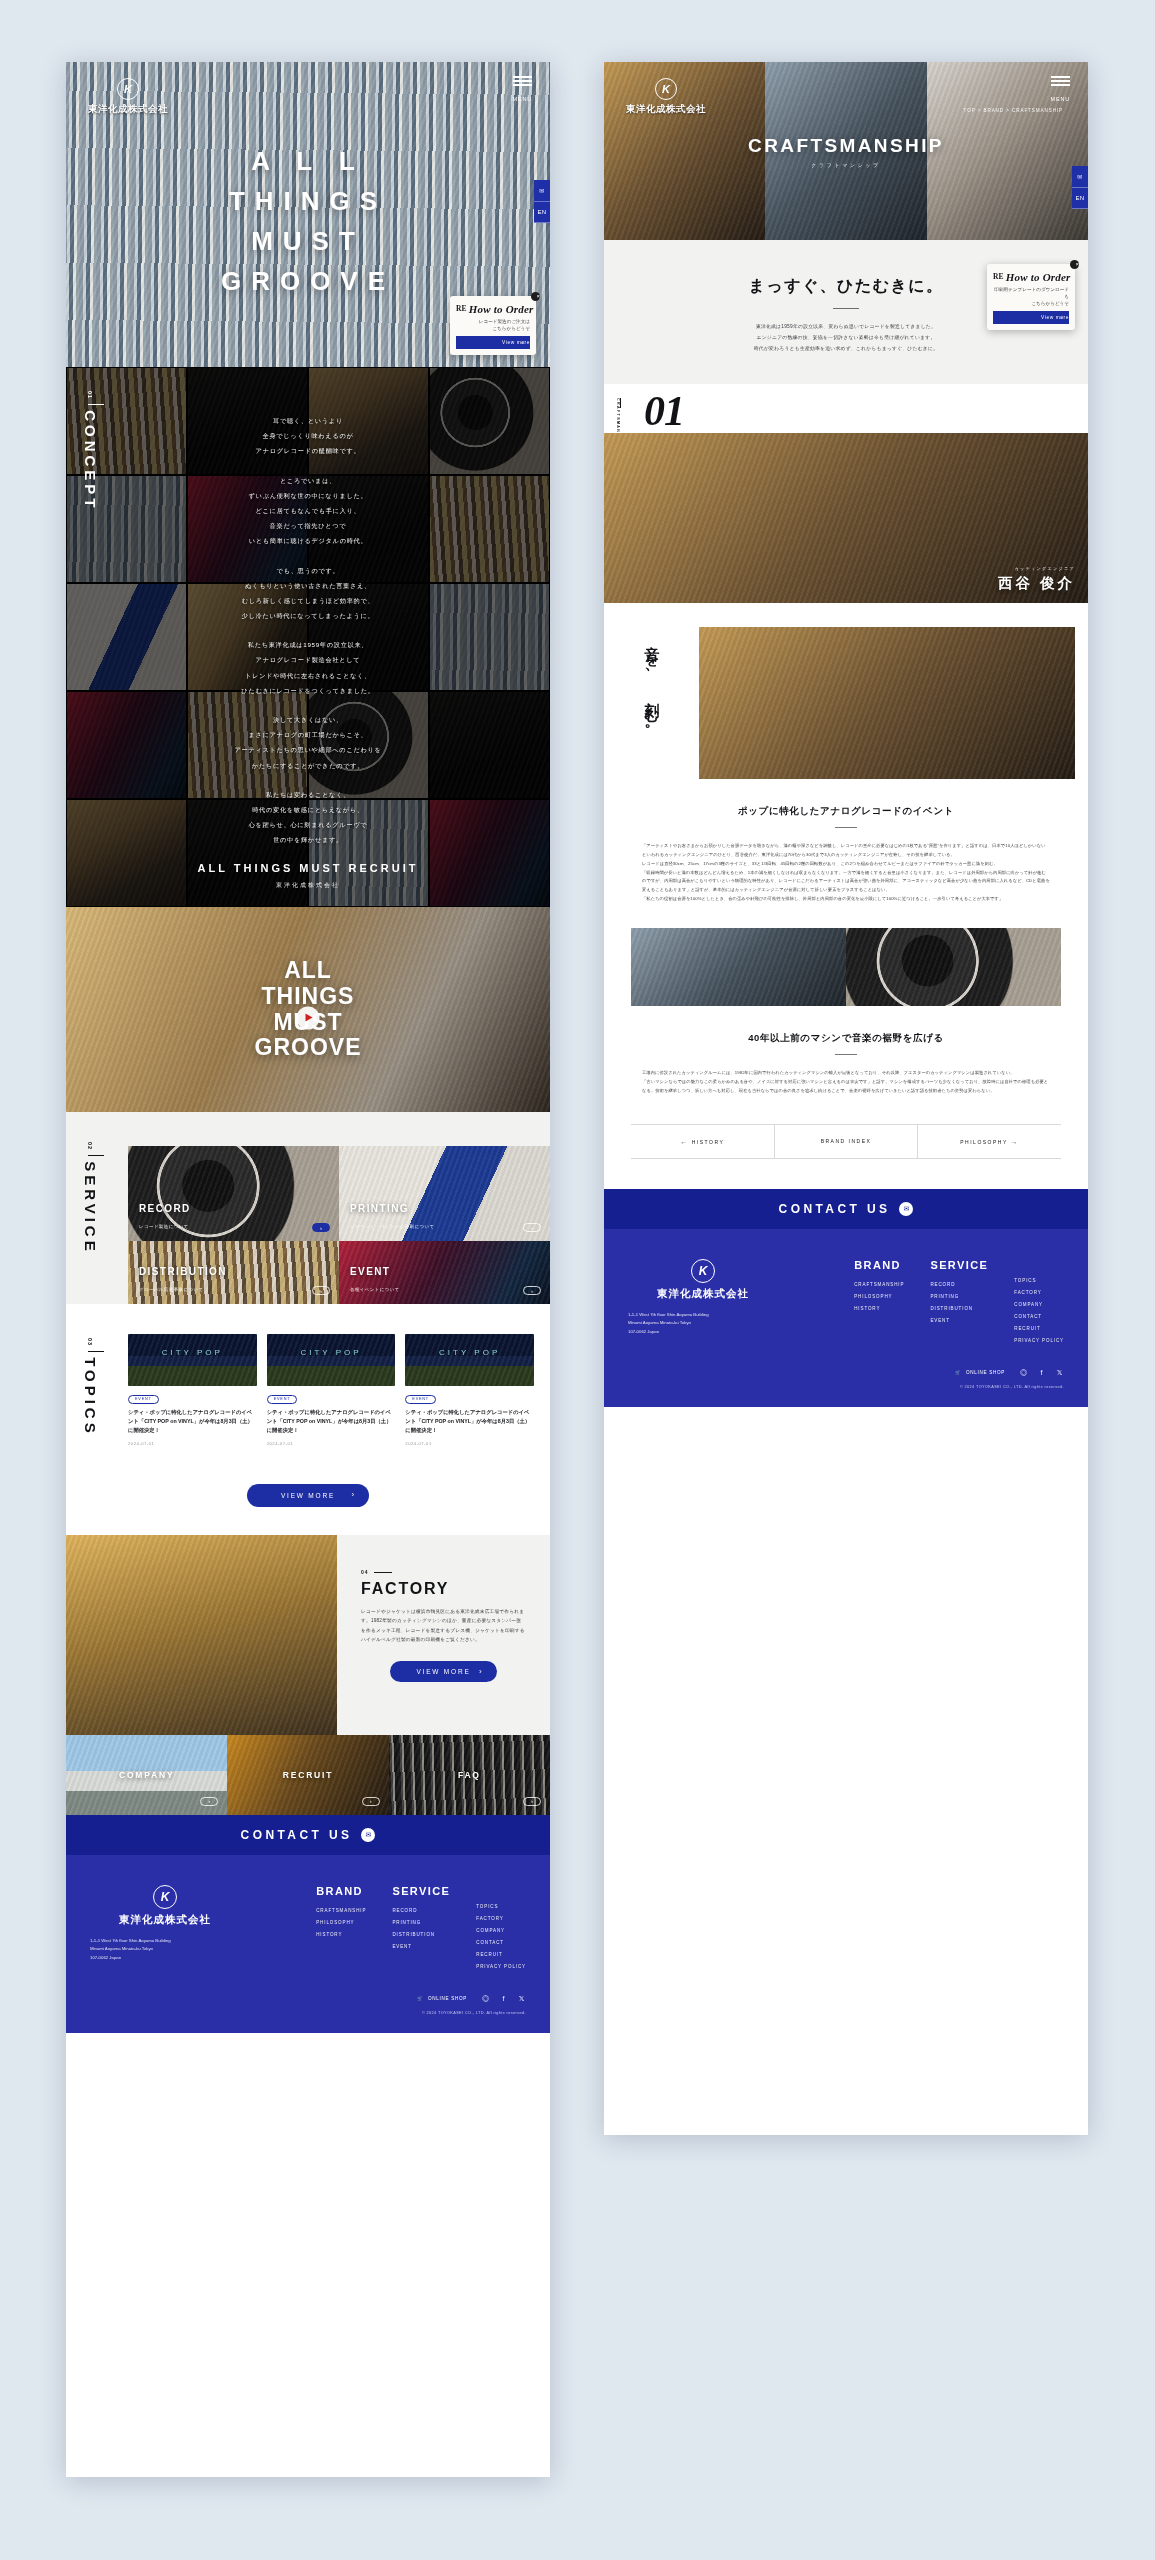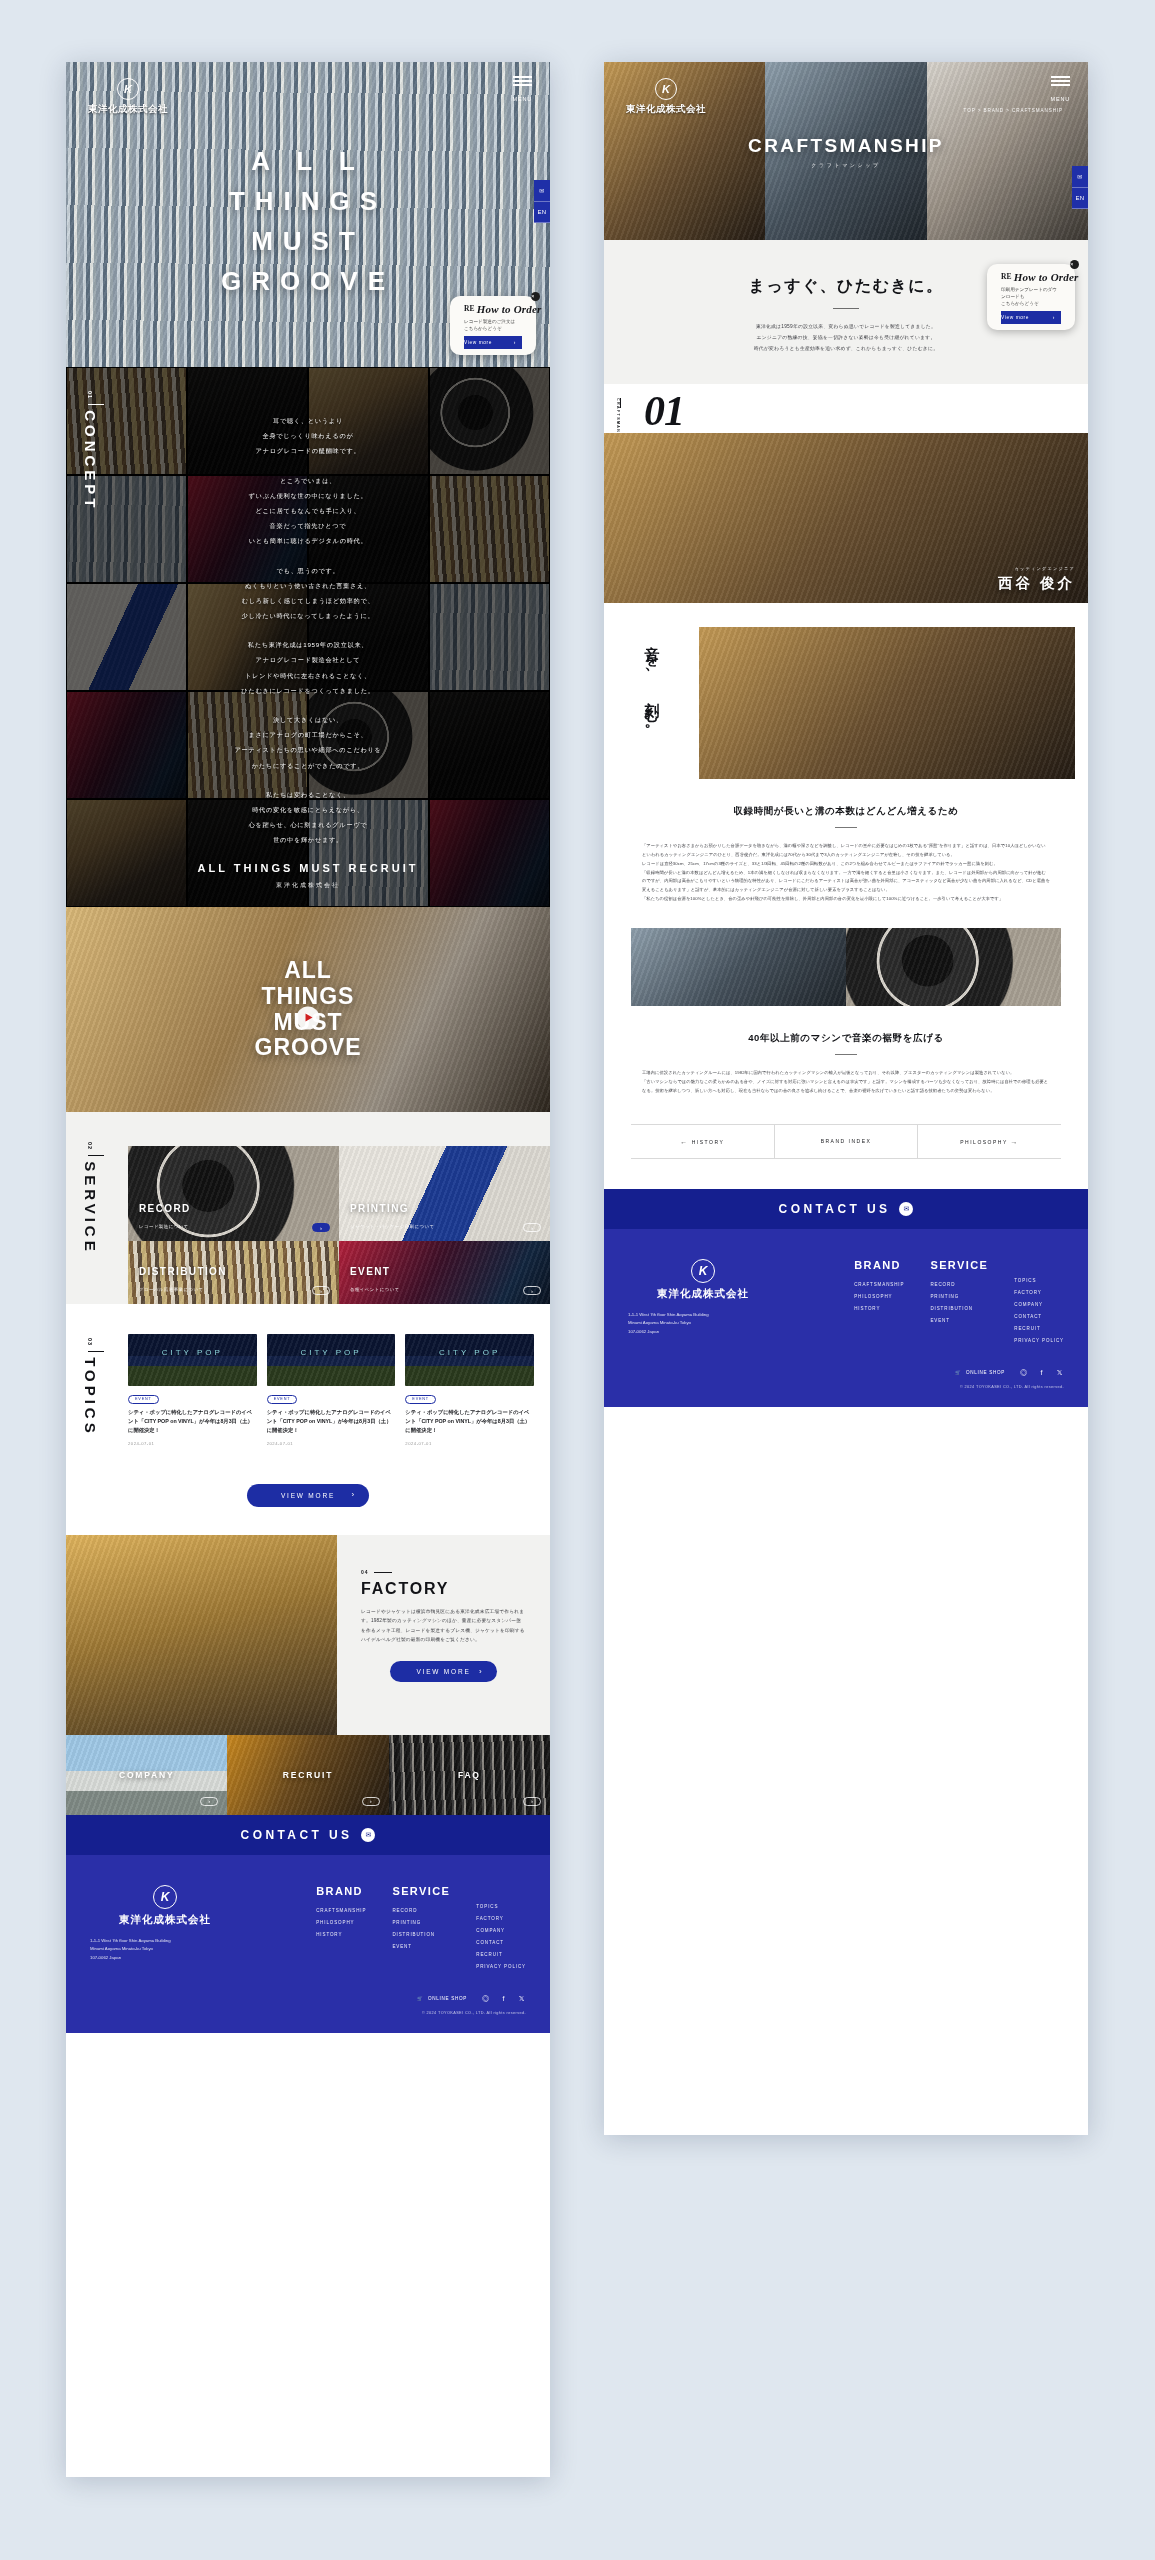--- a/index.html
+++ b/index.html
@@ -59,21 +59,21 @@
   .menu-btn span{font-size:5.5px;letter-spacing:.8px}
   .side-tabs{position:absolute;right:0;top:118px;z-index:6;width:16px}
   .side-tabs div{background:#1f2fa8;color:#fff;font-size:6px;text-align:center;
     padding:7px 0;letter-spacing:.4px;border-bottom:1px solid rgba(255,255,255,.35)}
   .hero-copy{position:absolute;left:50%;top:50%;transform:translate(-50%,-46%);
     z-index:5;color:#fff;text-align:center;width:100%}
   .hero-copy div{font-size:26px;font-weight:700;letter-spacing:10px;line-height:1.55;
     text-shadow:0 2px 10px rgba(0,0,0,.45)}
 
   .order-card{position:absolute;right:14px;bottom:12px;z-index:7;width:86px;
-    background:#fbfaf7;border-radius:10px;padding:7px 14px 6px;text-align:left;
+    background:#fbfaf7;border-radius:3px;padding:7px 6px 6px;text-align:right;
     box-shadow:0 2px 8px rgba(0,0,0,.28)}
   .order-card .ttl{font-family:"Liberation Serif",serif;font-style:italic;font-size:11px;
     color:#15161a;font-weight:bold;letter-spacing:.2px;white-space:nowrap}
   .order-card .ttl b{font-size:7.5px;font-style:normal;margin-right:2px;vertical-align:2px}
   .order-card .sub{font-size:4.6px;color:#3b3b3b;line-height:1.55;margin:3px 0 4px}
   .order-card .btn{background:#1d2da4;color:#fff;font-size:4.8px;letter-spacing:.6px;
     padding:4px 0;position:relative}
   .order-card .btn:after{content:"›";position:absolute;right:6px;top:50%;transform:translateY(-52%)}
   .order-close{position:absolute;top:-4px;right:-4px;width:9px;height:9px;border-radius:50%;
     background:#1d1d1d;color:#fff;font-size:6px;line-height:9px}
@@ -564,21 +564,21 @@
     </div>
 
     <div class="vsec">
       <div class="v">
         <span>音を、刻む。</span>
       </div>
       <div class="img ph ph-p1"></div>
     </div>
 
     <div class="body-sec">
-      <h3>収録時間が長いと溝の本数はどんどん増えるため</h3>
+      <h3>ポップに特化したアナログレコードのイベント</h3>
       <div class="rule"></div>
       <p style="white-space:pre-line">「アーティストやお客さまからお預かりした音源データを聴きながら、溝の幅や深さなどを調整し、レコードの量産に必要なはじめの1枚である"原盤"を作ります」と話すのは、日本で10人ほどしかいないといわれるカッティングエンジニアのひとり、西谷俊介だ。東洋化成には70代から30代まで3人のカッティングエンジニアが在籍し、その技を継承している。
 レコードは直径30cm、25cm、17cmの3種のサイズと、33と1/3回転、45回転の2種の回転数があり、この2つを組み合わせてルビーまたはサファイアの針でラッカー盤に溝を刻む。
 「収録時間が長いと溝の本数はどんどん増えるため、1本の溝を細くしなければ収まらなくなります。一方で溝を細くすると音量は小さくなります。また、レコードは外周部から内周部に向かって針が進むのですが、内周部は高音がこもりやすいという物理的な特性があり、レコードにこだわるアーティストは高音が強い曲を外周部に、アコースティックなど高音が少ない曲を内周部に入れるなど、CDと選曲を変えることもあります」と話すが、基本的にはカッティングエンジニアが音源に対して新しい要素をプラスすることはない。
 「私たちの役割は音源を100%としたとき、音の歪みや針飛びの可能性を排除し、外周部と内周部の音の変化を最小限にして100%に近づけること。一歩引いて考えることが大事です」</p>
     </div>
     <div class="two-img">
       <div class="ph ph-p2"></div>
       <div class="ph ph-vinyl"></div>
     </div>

